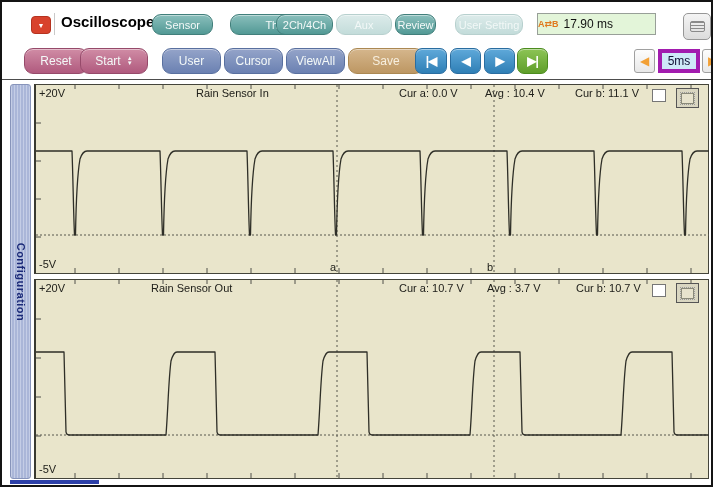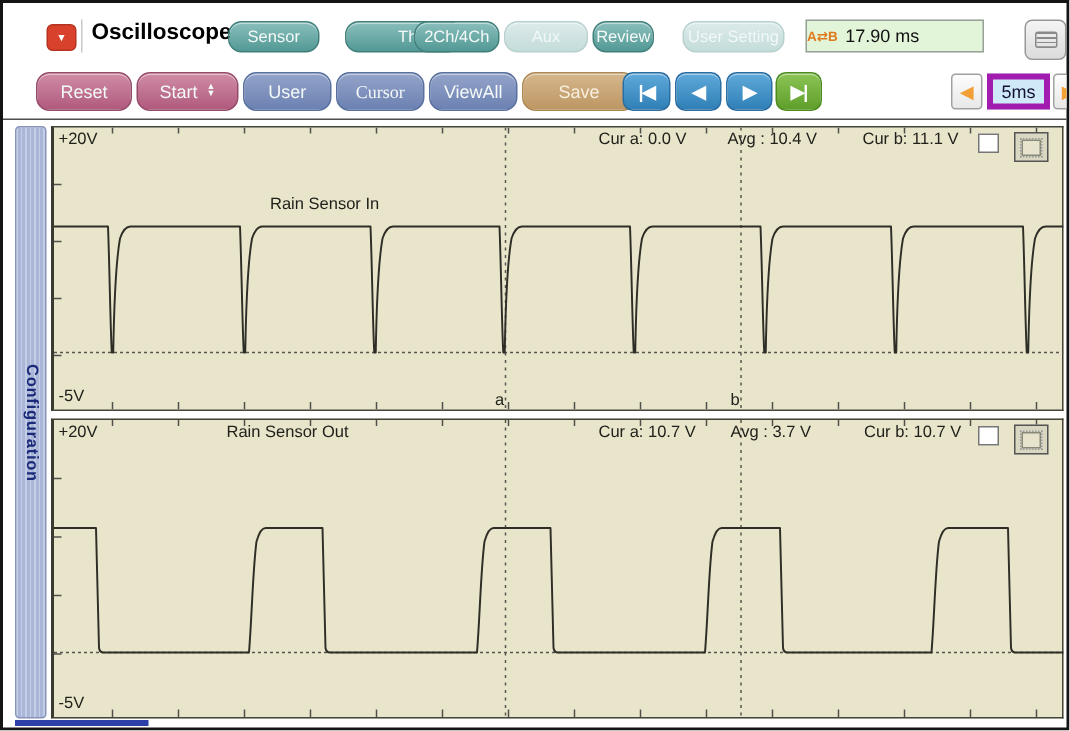--- a/index.html
+++ b/index.html
@@ -84,29 +84,29 @@
 
   <div class="delta-badge">
     <span class="ab-icon">A⇄B</span>
     <span>17.90 ms</span>
   </div>
   <div class="panel-btn">
     <span class="lines"></span>
   </div>
 
   <button class="btn row2 pink" style="left:22px;width:64px;">Reset</button>
-  <button class="btn row2 pink" style="left:89px;width:68px;">
+  <button class="btn row2 pink" style="left:78px;width:68px;">
     <span>Start</span>
     <span class="spinner">
         <span>▲</span>
         <span>▼</span>
       </span>
   </button>
   <button class="btn row2 slate" style="left:160px;width:59px;">User</button>
-  <button class="btn row2 slate" style="left:222px;width:59px;font-family:Liberation Serif, serif;">Cursor</button>
+  <button class="btn row2 slate" style="left:222px;width:59px;">Cursor</button>
   <button class="btn row2 slate" style="left:284px;width:59px;">ViewAll</button>
   <button class="btn row2 tan" style="left:346px;width:76px;">Save</button>
 
   <button class="btn row2 pb" style="left:413px;width:32px;">|◀</button>
   <button class="btn row2 pb" style="left:448px;width:31px;">◀</button>
   <button class="btn row2 pb" style="left:482px;width:31px;">▶</button>
   <button class="btn row2 pb green" style="left:515px;width:31px;">▶|</button>
 
   <div class="tb-arrow" style="left:632px;">◀</div>
   <div class="tb-value">5ms</div>
@@ -154,21 +154,21 @@
         <line x1="523" y1="0" x2="523" y2="4" stroke="#50504a" stroke-width="1"></line>
         <line x1="567" y1="188" x2="567" y2="183" stroke="#50504a" stroke-width="1"></line>
         <line x1="567" y1="0" x2="567" y2="4" stroke="#50504a" stroke-width="1"></line>
         <line x1="611" y1="188" x2="611" y2="183" stroke="#50504a" stroke-width="1"></line>
         <line x1="611" y1="0" x2="611" y2="4" stroke="#50504a" stroke-width="1"></line>
         <line x1="655" y1="188" x2="655" y2="183" stroke="#50504a" stroke-width="1"></line>
         <line x1="655" y1="0" x2="655" y2="4" stroke="#50504a" stroke-width="1"></line>
         <path d="M0,66 L36,66 C37,91 37.5,130 38.5,150 L39.5,150 C40,120 41,91 44,74 C46,68 48,66 51,66 L124,66 C125,91 125.5,130 126.5,150 L127.5,150 C128,120 129,91 132,74 C134,68 136,66 139,66 L211,66 C212,91 212.5,130 213.5,150 L214.5,150 C215,120 216,91 219,74 C221,68 223,66 226,66 L297,66 C298,91 298.5,130 299.5,150 L300.5,150 C301,120 302,91 305,74 C307,68 309,66 312,66 L384,66 C385,91 385.5,130 386.5,150 L387.5,150 C388,120 389,91 392,74 C394,68 396,66 399,66 L471,66 C472,91 472.5,130 473.5,150 L474.5,150 C475,120 476,91 479,74 C481,68 483,66 486,66 L558,66 C559,91 559.5,130 560.5,150 L561.5,150 C562,120 563,91 566,74 C568,68 570,66 573,66 L646,66 C647,91 647.5,130 648.5,150 L649.5,150 C650,120 651,91 654,74 C656,68 658,66 661,66 L673,66" fill="none" stroke="#2e2e27" stroke-width="1.3" stroke-linejoin="round"></path>
       </svg>
     <span class="lbl vtop">+20V</span>
-    <span class="lbl" style="left:144px;margin-top:43px;">Rain Sensor In</span>
+    <span class="lbl" style="left:160px;">Rain Sensor In</span>
     <span class="lbl" style="left:363px;">Cur a: 0.0 V</span>
     <span class="lbl" style="left:449px;">Avg : 10.4 V</span>
     <span class="lbl" style="left:539px;">Cur b: 11.1 V</span>
     <span class="checkbox"></span>
     <span class="expandbtn">
       <span class="inner"></span>
     </span>
     <span class="vbot">-5V</span>
     <span class="marker" style="left:294px;">a</span>
     <span class="marker" style="left:451px;">b</span>

